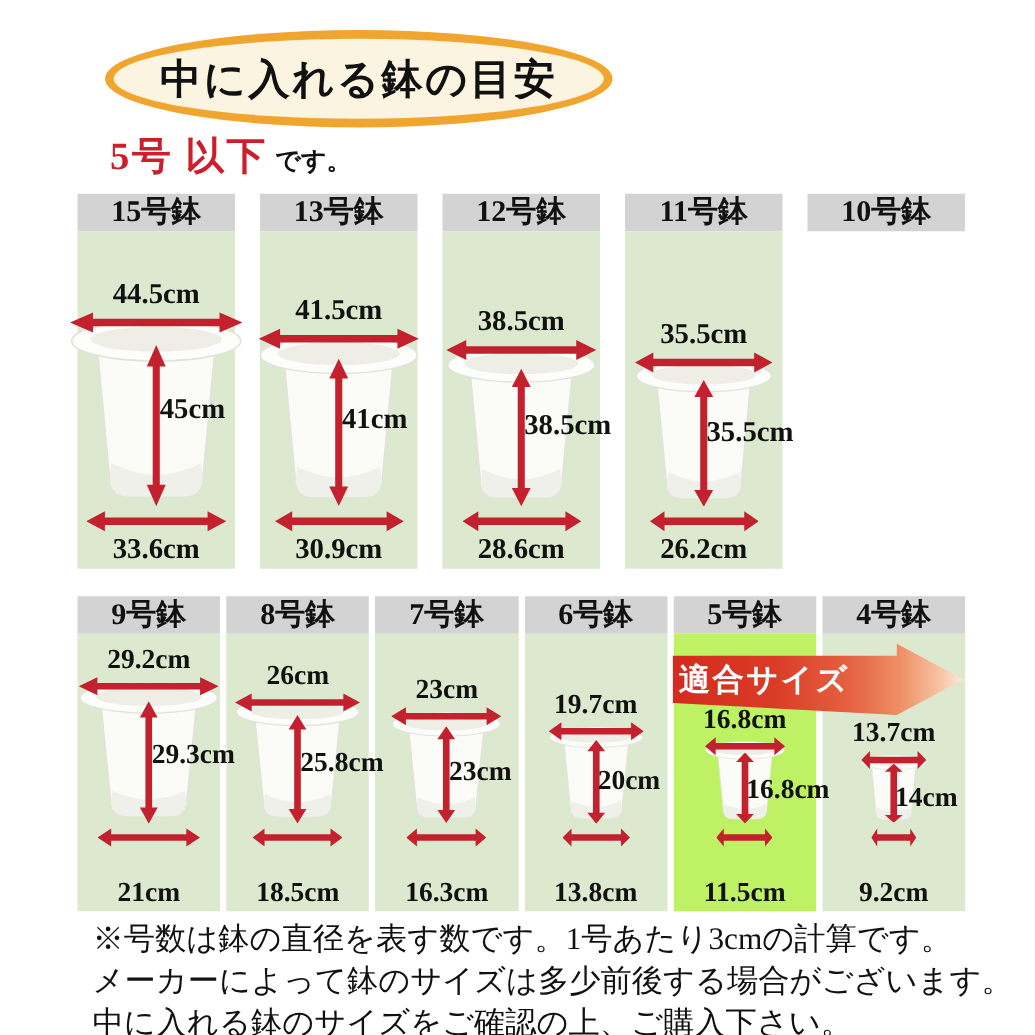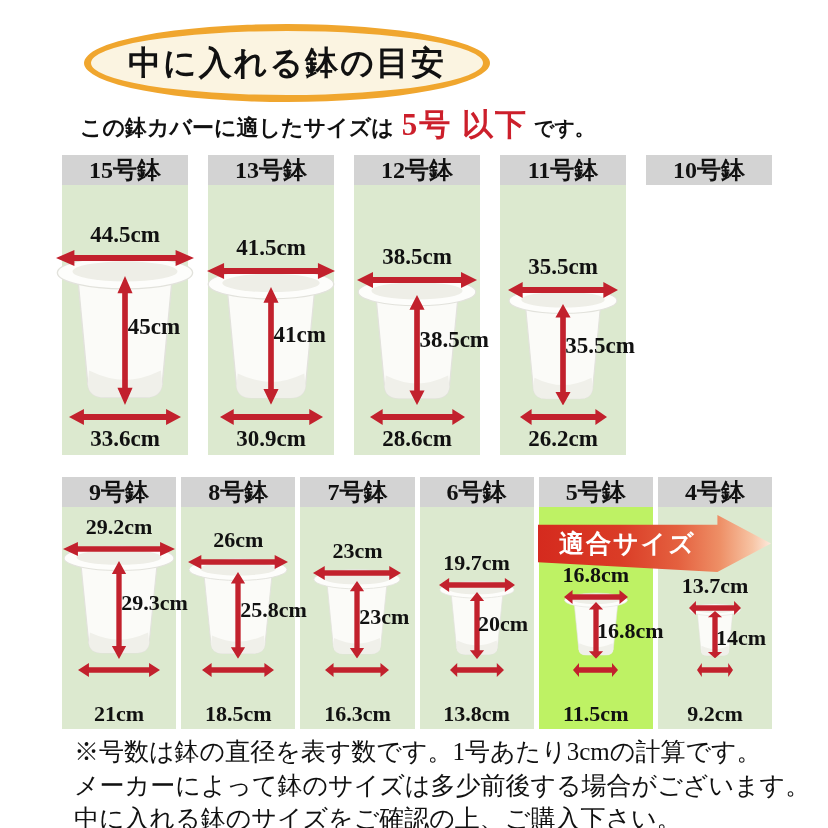--- a/index.html
+++ b/index.html
@@ -43,21 +43,21 @@
   .arrow-bottom{display:block;margin-top:4px;}
   .bottom-label{font-weight:bold;font-size:23px;line-height:1.05;margin:1px 0 4px 0;white-space:nowrap;}
   .row2 .bottom-label{font-size:22px;margin-top:24px;}
 
   
   .fit-arrow{position:absolute;left:476px;top:38px;width:233px;height:57px;z-index:6;
     background:linear-gradient(to right,#d52a1e 0%,#da3c26 35%,#e4603f 60%,#ee8f66 78%,#f7c4a4 92%,#fdeadd 100%);
     -webkit-clip-path:polygon(0 17%,77% 17%,77% 0,100% 50%,77% 100%,0 83%);
     clip-path:polygon(0 17%,77% 17%,77% 0,100% 50%,77% 100%,0 83%);
     display:flex;align-items:center;}
-  .fit-arrow span{color:#fff;font-weight:bold;font-size:25px;padding-left:21px;
+  .fit-arrow span{color:#fff;font-weight:bold;font-size:25px;padding-left:5px;
     font-family:"Liberation Sans",sans-serif;letter-spacing:2px;white-space:nowrap;}
 
   
   .notes{position:absolute;left:74px;top:735px;font-size:25px;line-height:1.34;color:#111;}
   .notes div{white-space:nowrap;}
 </style>
 </head>
 <body>
 
 <svg width="0" height="0" style="position:absolute">
@@ -77,21 +77,20 @@
   </defs>
 </svg>
 
 <div class="page">
 
   <div class="title-ellipse">
     <div class="title-text">中に入れる鉢の目安</div>
   </div>
 
   <div class="subtitle">
-    <span class="sub-pre">この鉢カバーに適したサイズは</span>
     <span class="sub-hl">5号 以下</span>
     <span class="sub-suf">です。</span>
   </div>
 
   <div class="row row1">
 
     <div class="cell">
       <div class="cell-header">15号鉢</div>
       <div class="cell-body">
         <div class="top-label">44.5cm</div>

